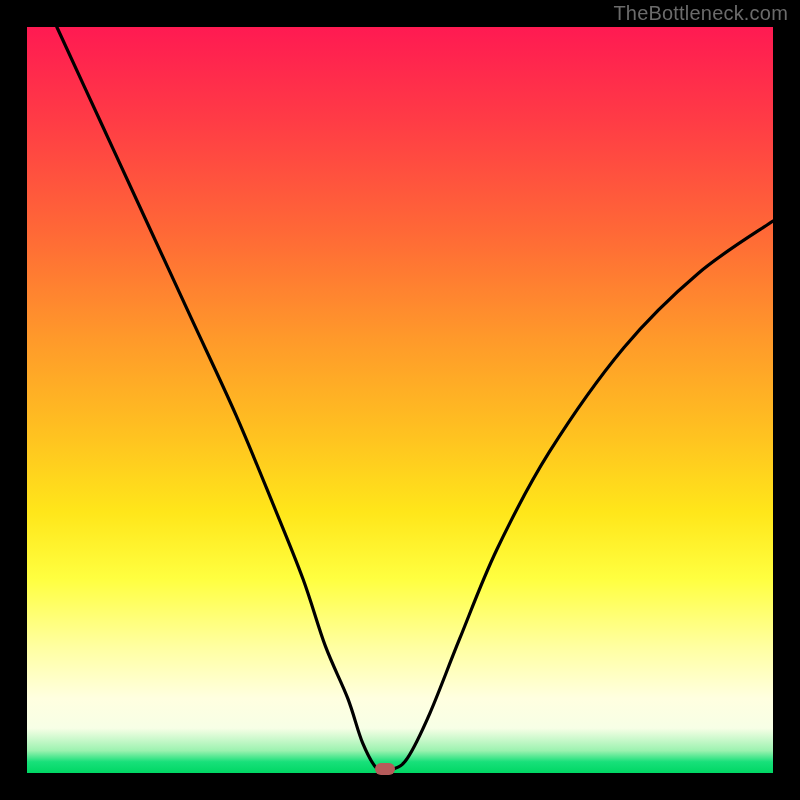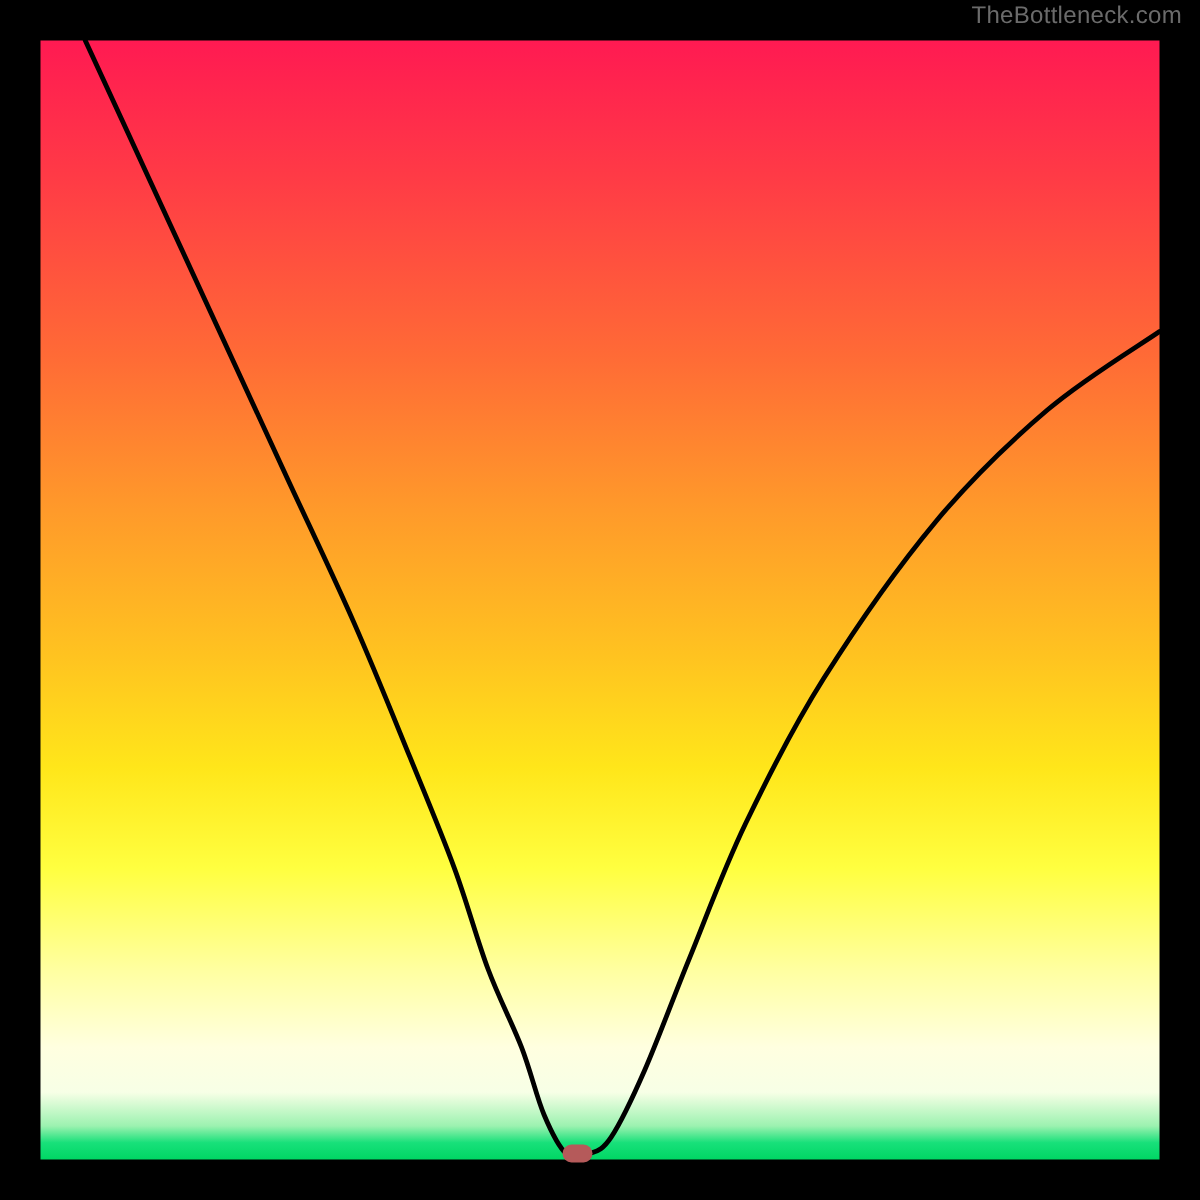--- a/index.html
+++ b/index.html
@@ -48,21 +48,21 @@
     top: 0;
     width: 746px;
     height: 746px;
     overflow: visible;
   }
   .watermark {
     position: absolute;
     top: 2px;
     right: 12px;
     font-family: Arial, Helvetica, sans-serif;
-    font-size: 16px;
+    font-size: 20px;
     color: #6b6b6b;
     font-weight: 500;
     letter-spacing: 0.2px;
   }
   .marker {
     position: absolute;
     width: 20px;
     height: 12px;
     background: #b55a5a;
     border-radius: 6px;

